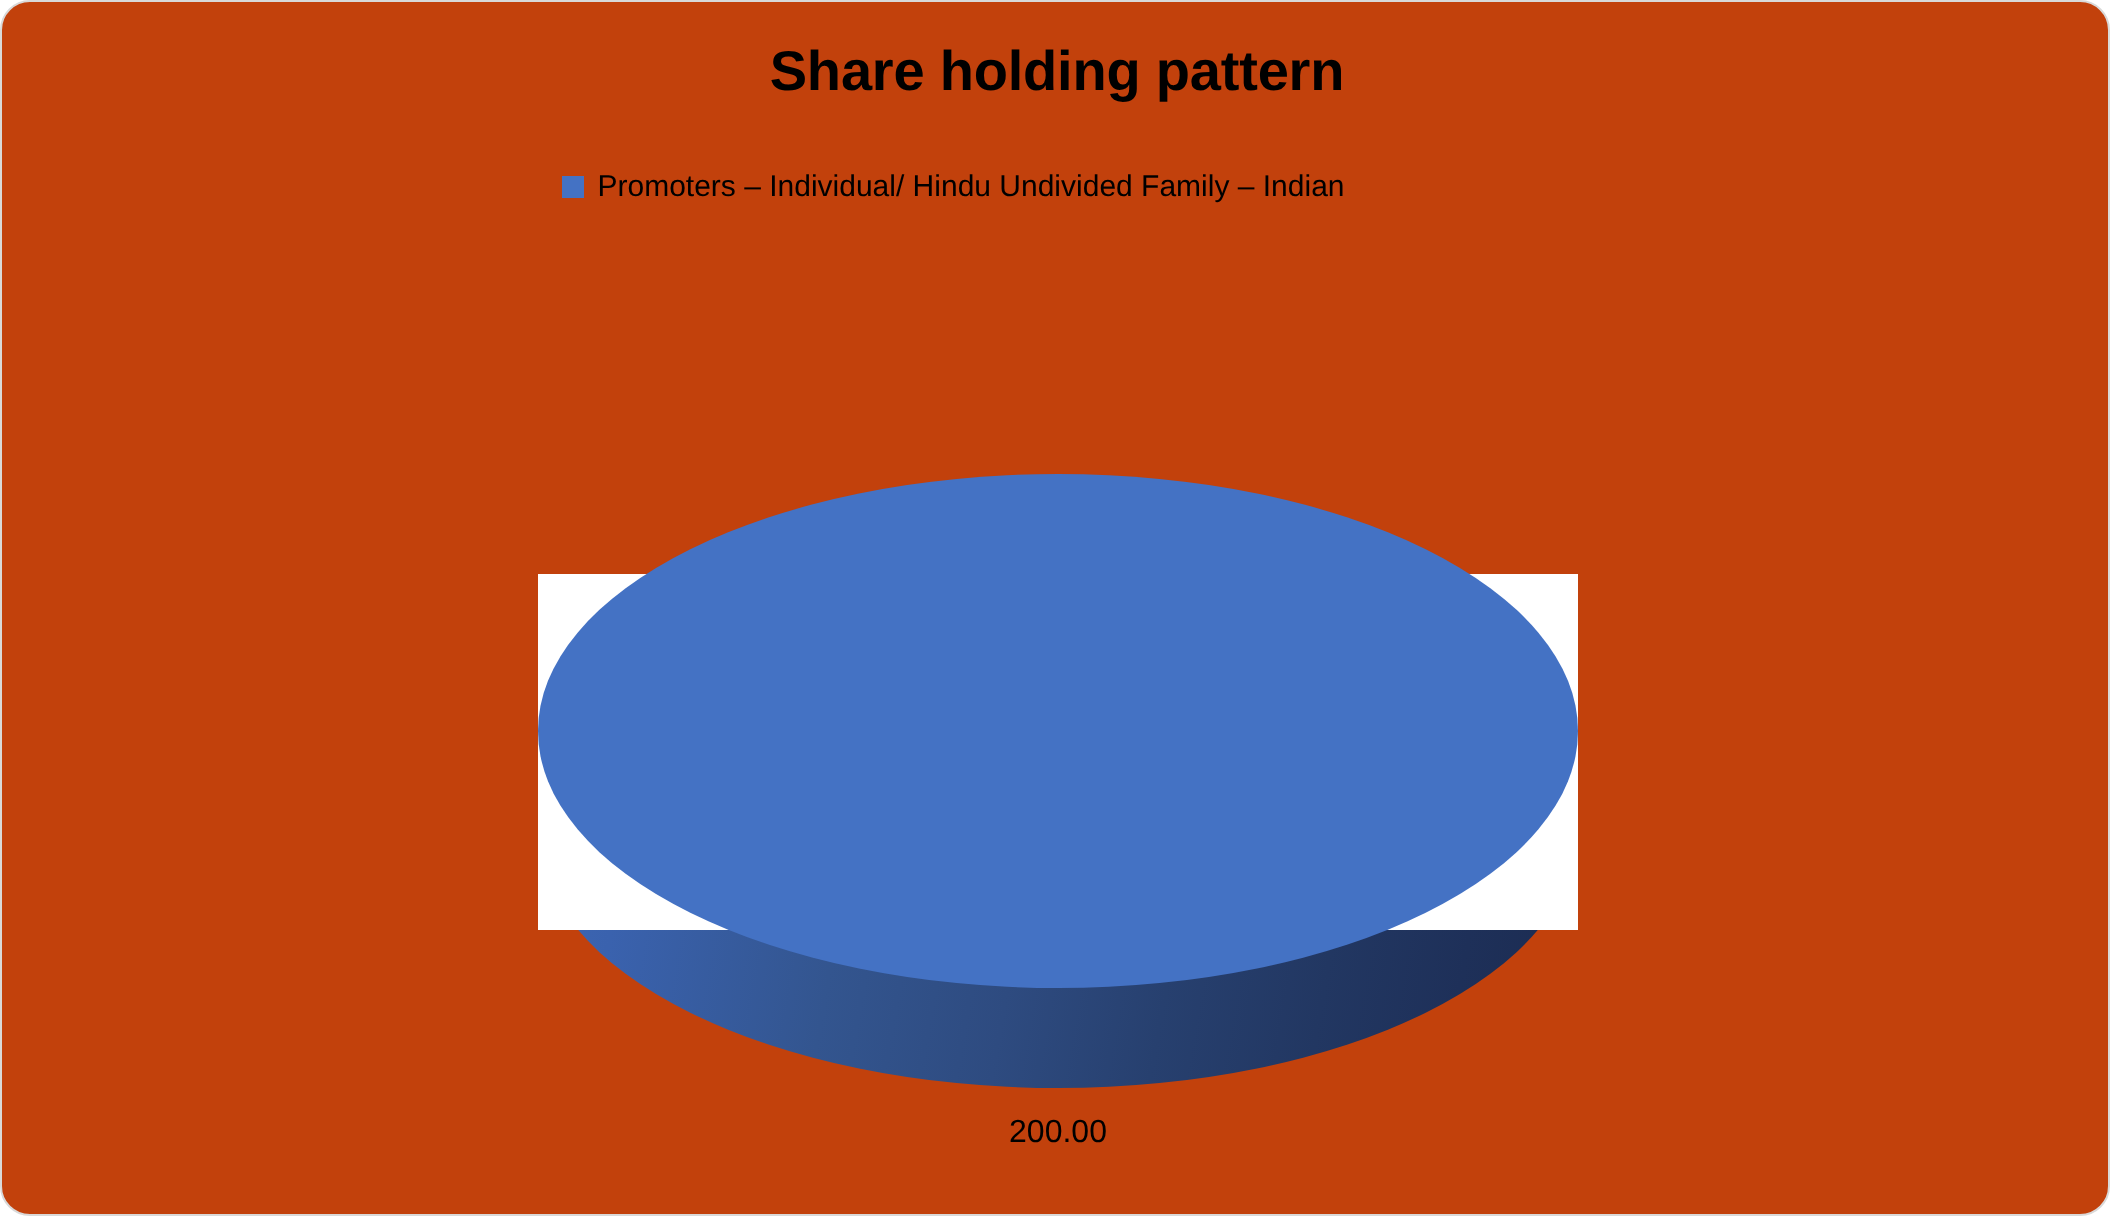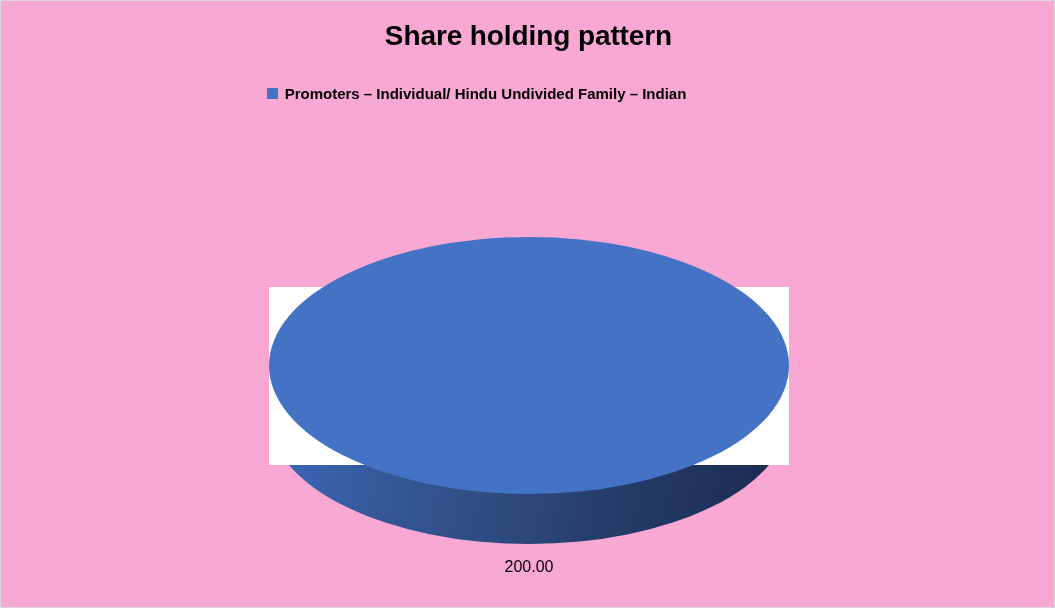--- a/index.html
+++ b/index.html
@@ -39,21 +39,20 @@
   
   #chart-legend {
     position: absolute;
     left: 0;
     top: 85px;
     width: 951px;
     display: flex;
     justify-content: center;
     align-items: center;
     gap: 7px;
-    font-weight: bold;
   }
   .legend-entry {
     display: flex;
     align-items: center;
     gap: 7px;
   }
   .legend-swatch {
     width: 11px;
     height: 11px;
     flex: 0 0 auto;
@@ -120,21 +119,21 @@
     text-align: center;
     font-size: 16px;
     color: #000000;
     white-space: nowrap;
     line-height: 1;
   }
 </style>
 </head>
 <body>
 
-<div id="chart-frame" style="background: #f9a8d4; border-color: rgb(217, 217, 217);">
+<div id="chart-frame" style="background: #c2410c; border-color: rgb(217, 217, 217); border-radius: 15px;">
 
   <div id="chart-title">Share holding pattern</div>
 
   <div id="chart-legend">
     <div class="legend-entry">
       <span class="legend-swatch" style="background: rgb(68, 114, 196);"></span>
       <span class="legend-label">Promoters – Individual/ Hindu Undivided Family – Indian</span>
     </div>
   </div>
 

